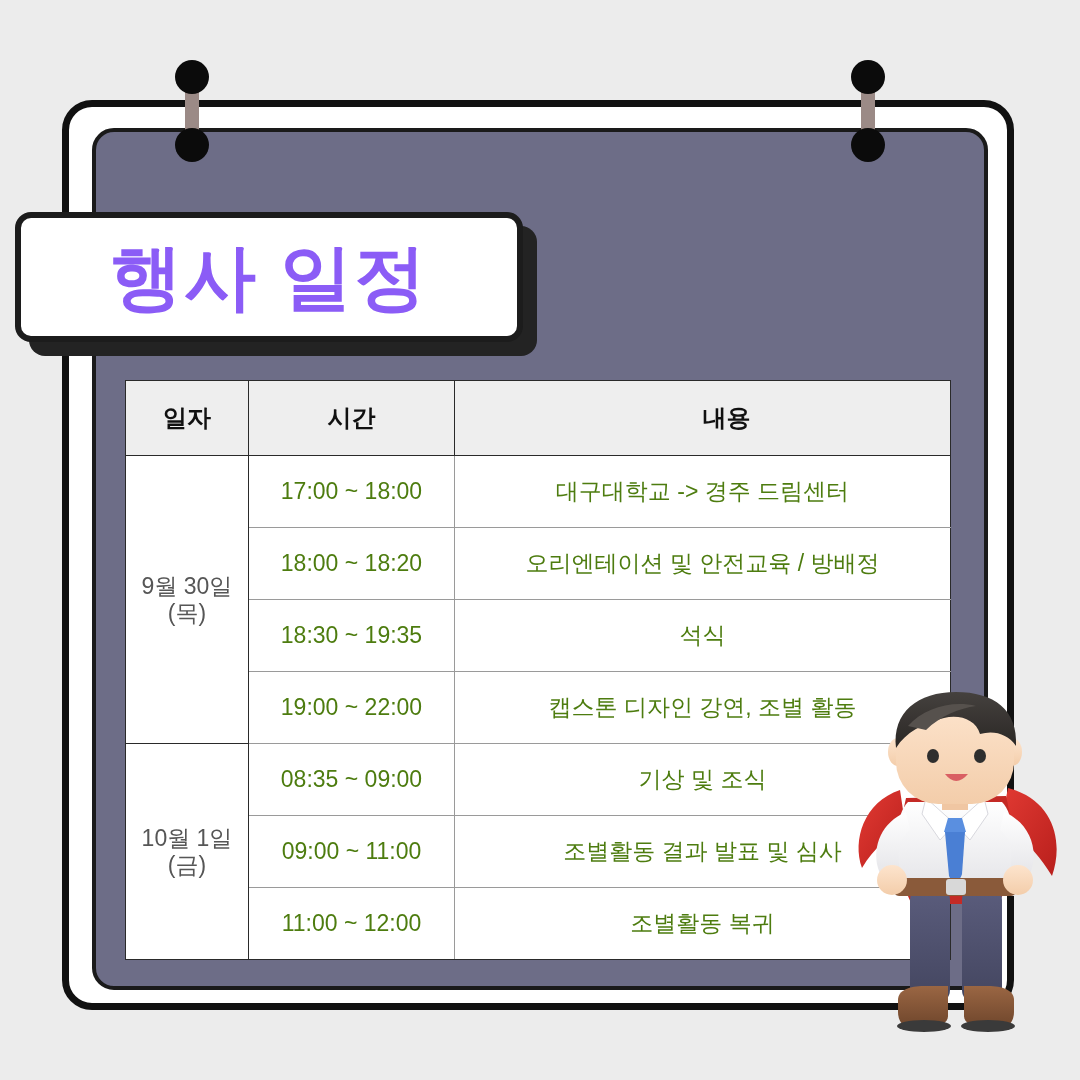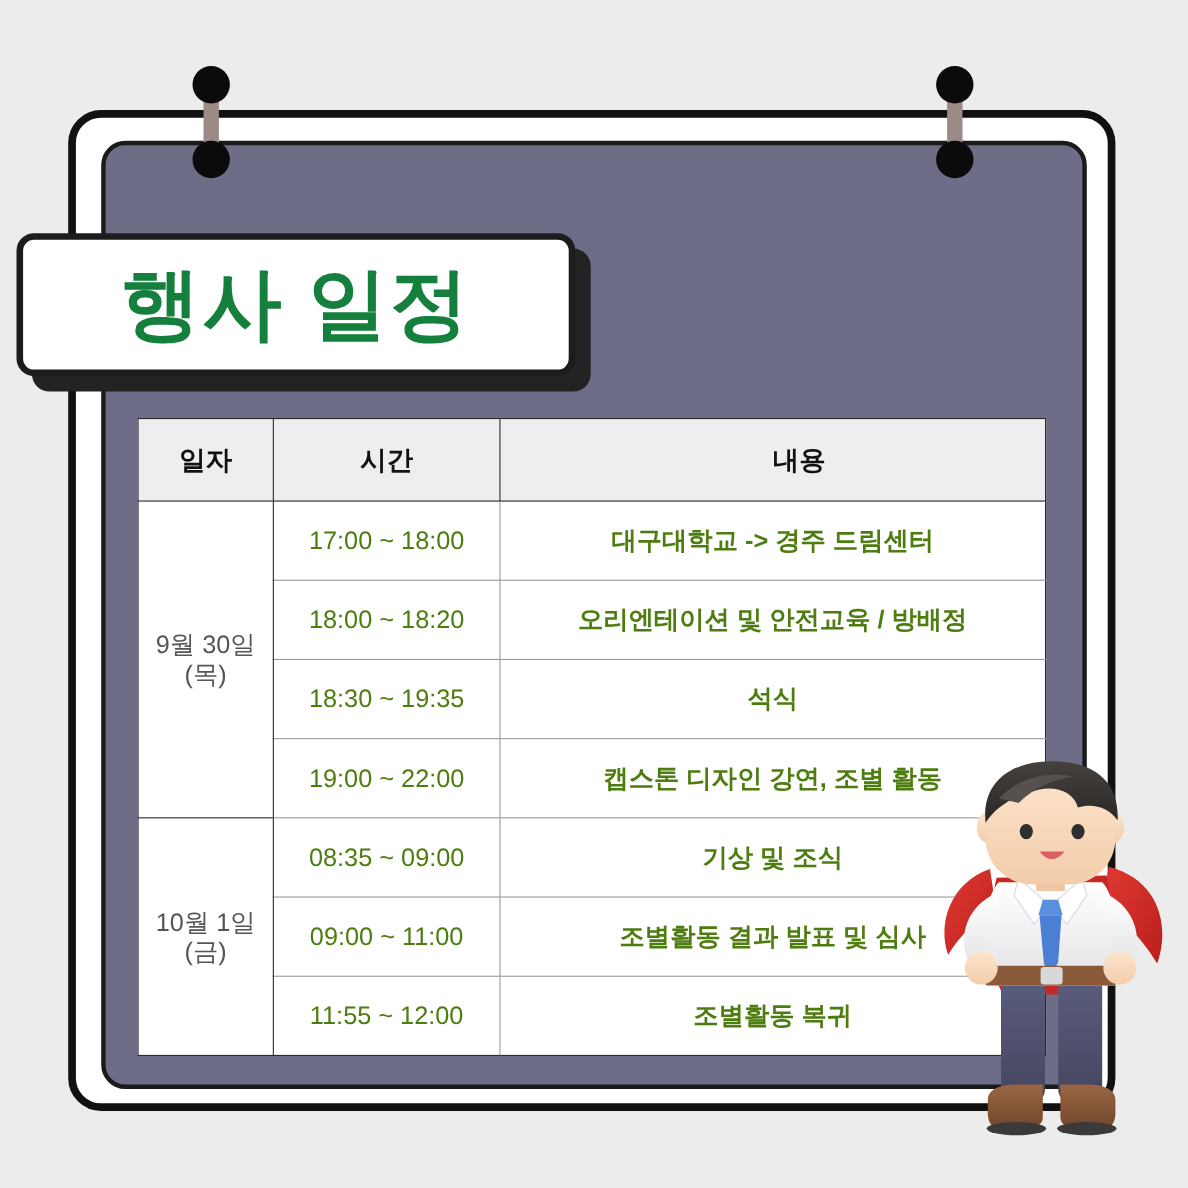--- a/index.html
+++ b/index.html
@@ -94,21 +94,21 @@
     height: 130px;
     background: #ffffff;
     border: 6px solid #1c1c1c;
     border-radius: 16px;
     box-sizing: border-box;
     display: flex;
     align-items: center;
     justify-content: center;
   }
   #title-text {
-    color: #15803d;
+    color: #8b5cf6;
     font-size: 72px;
     font-weight: bold;
     letter-spacing: 2px;
     line-height: 1;
     white-space: nowrap;
     text-align: right;
   }
 
   
   #schedule-table {
@@ -155,21 +155,21 @@
   #schedule-table tbody tr.group-start > td {
     border-top: 1px solid #2a2a2a;
   }
   #schedule-table tbody tr:last-child > td {
     border-bottom: 1px solid #2a2a2a;
   }
   #schedule-table tbody td:first-child { border-left-color: #2a2a2a; }
   #schedule-table tbody td:last-child  { border-right-color: #2a2a2a; }
   #schedule-table thead th:first-child { border-left-color: #2a2a2a; text-align: center; }
   #schedule-table thead th:last-child  { border-right-color: #2a2a2a; padding-left: 48px; }
-  .desc-cell { font-weight: bold; color: #4a4a4a; }
+  .desc-cell { font-weight: normal; color: #4a4a4a; }
 
   
   #mascot {
     position: absolute;
     left: 848px;
     top: 690px;
     width: 215px;
     height: 360px;
     z-index: 60;
   }
@@ -241,21 +241,21 @@
         <span>(금)</span>
       </td>
       <td>08:35 ~ 09:00</td>
       <td class="desc-cell">기상 및 조식</td>
     </tr>
     <tr>
       <td>09:00 ~ 11:00</td>
       <td class="desc-cell">조별활동 결과 발표 및 심사</td>
     </tr>
     <tr>
-      <td>11:55 ~ 12:00</td>
+      <td>11:00 ~ 12:00</td>
       <td class="desc-cell">조별활동 복귀</td>
     </tr>
   </tbody>
 </table>
 
 <div id="mascot">
   <svg width="215" height="360" viewBox="0 0 215 360" xmlns="http://www.w3.org/2000/svg">
     <defs>
       <linearGradient id="capeG" x1="0" y1="0" x2="1" y2="1">
         <stop offset="0%" stop-color="#e23a33"></stop>

